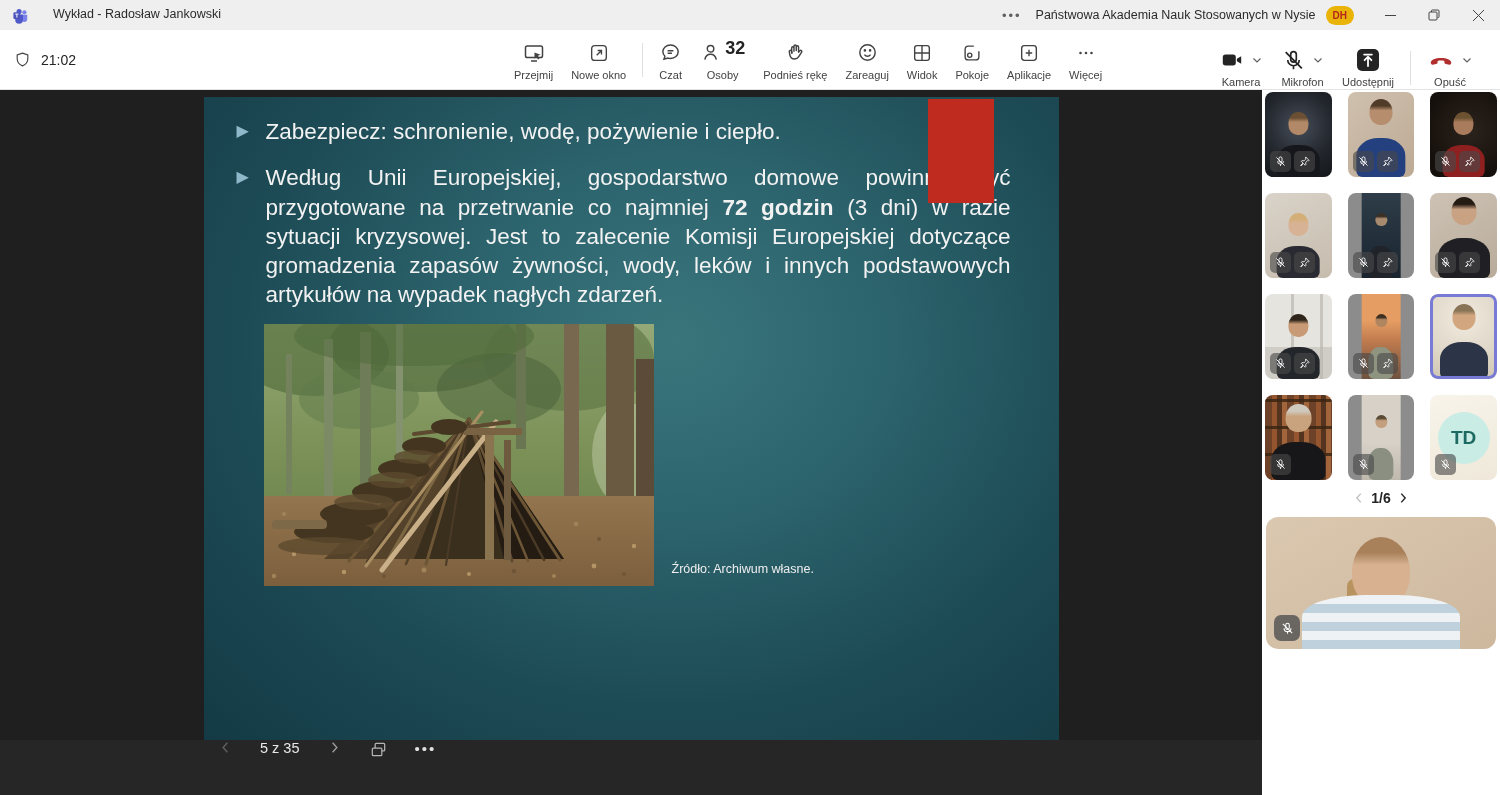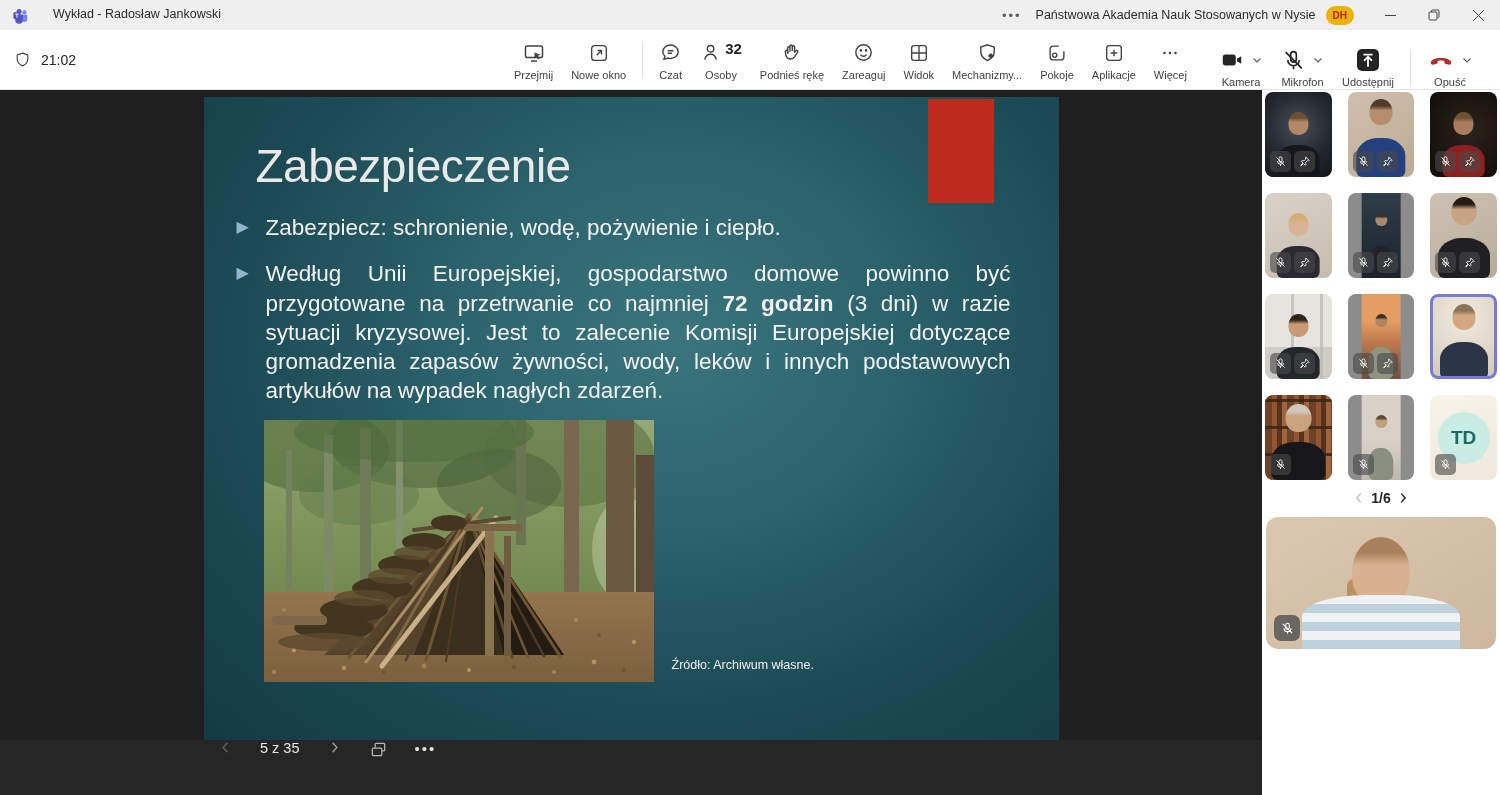--- a/index.html
+++ b/index.html
@@ -17,21 +17,21 @@
   .winbtn{width:44px;height:30px;display:flex;align-items:center;justify-content:center;cursor:pointer;color:#444}
 
   
   .toolbar{height:60px;background:#ffffff;border-bottom:1px solid #e3e3e3;display:flex;align-items:center;flex:0 0 auto;position:relative}
   .timer{display:flex;align-items:center;gap:10px;margin-left:14px;color:#242424;font-size:14px}
   .tb-center{position:absolute;left:505px;top:0;height:60px;display:flex;align-items:center}
   .tb-rightgrp{position:absolute;right:18px;top:0;height:75px;display:flex;align-items:center}
   .tbtn{display:flex;flex-direction:column;align-items:center;justify-content:center;gap:3px;padding:0 9px;height:58px;cursor:pointer;border-radius:4px}
   .tbtn .irow{display:flex;align-items:center;gap:2px;height:26px}
   .tbtn .lbl{font-size:11px;color:#424242;white-space:nowrap}
-  .cnt{font-size:15px;font-weight:700;color:#242424;margin-top:-8px}
+  .cnt{font-size:18px;font-weight:700;color:#242424;margin-top:-8px}
   .vdiv{width:1px;height:34px;background:#e0e0e0;margin:0 7px}
   .chev{margin-left:4px}
 
   
   .main{flex:1;display:flex;min-height:0}
   .stage{width:1262px;background:#1f1f1f;display:flex;flex-direction:column}
   .slidewrap{flex:1;display:flex;justify-content:center;padding-top:7px}
 
   
   .slide{position:relative;width:855px;height:643px;overflow:hidden;
@@ -223,30 +223,20 @@
         <span class="irow">
           <svg width="22" height="22" viewBox="0 0 24 24" fill="none" stroke="#424242" stroke-width="1.5">
             <rect x="4" y="4" width="16" height="16" rx="2.5"></rect>
               <path d="M12 4v16M4 12h16"></path>
           </svg>
         </span>
         <span class="lbl">Widok</span>
       </div>
       <div class="tbtn">
         <span class="irow">
-          <svg width="23" height="23" viewBox="0 0 24 24" fill="none" stroke="#424242" stroke-width="1.5">
-            <path d="M12 4l7 2.4v4.4c0 4.3-2.8 8-7 9.5-4.2-1.5-7-5.2-7-9.5V6.4z"></path>
-            <circle cx="15.5" cy="15.5" r="2.2" fill="#424242" stroke="none"></circle>
-            <path d="M15.5 12.4v1M15.5 17.6v1M12.6 15.5h1M17.9 15.5h1" stroke-width="1.2"></path>
-          </svg>
-        </span>
-        <span class="lbl">Mechanizmy...</span>
-      </div>
-      <div class="tbtn">
-        <span class="irow">
           <svg width="22" height="22" viewBox="0 0 24 24" fill="none" stroke="#424242" stroke-width="1.5">
             <path d="M19.5 10v6a3.5 3.5 0 0 1-3.5 3.5H8A3.5 3.5 0 0 1 4.5 16V8A3.5 3.5 0 0 1 8 4.5h6"></path>
             <circle cx="9.5" cy="14.5" r="2.3"></circle>
           </svg>
         </span>
         <span class="lbl">Pokoje</span>
       </div>
       <div class="tbtn">
         <span class="irow">
           <svg width="22" height="22" viewBox="0 0 24 24" fill="none" stroke="#424242" stroke-width="1.5">
@@ -330,21 +320,20 @@
       </div>
     </div>
   </div>
 
   <div class="main">
 
     <div class="stage">
       <div class="slidewrap">
         <div class="slide">
           <div class="redrect" style="background:#bf2b1f"></div>
-          <div class="s-title">Zabezpieczenie</div>
 
           <div class="brow">
             <span class="tri">▶</span>
             <div class="btxt">Zabezpiecz: schronienie, wodę, pożywienie i ciepło.</div>
           </div>
 
           <div class="brow" style="margin-top:17px">
             <span class="tri">▶</span>
             <div class="btxt just"><span>Według Unii Europejskiej, gospodarstwo domowe powinno być przygotowane na przetrwanie co najmniej </span><b>72 godzin</b><span> (3 dni) w razie sytuacji kryzysowej. Jest to zalecenie Komisji Europejskiej dotyczące gromadzenia zapasów żywności, wody, leków i innych podstawowych artykułów na wypadek nagłych zdarzeń.</span></div>
           </div>

